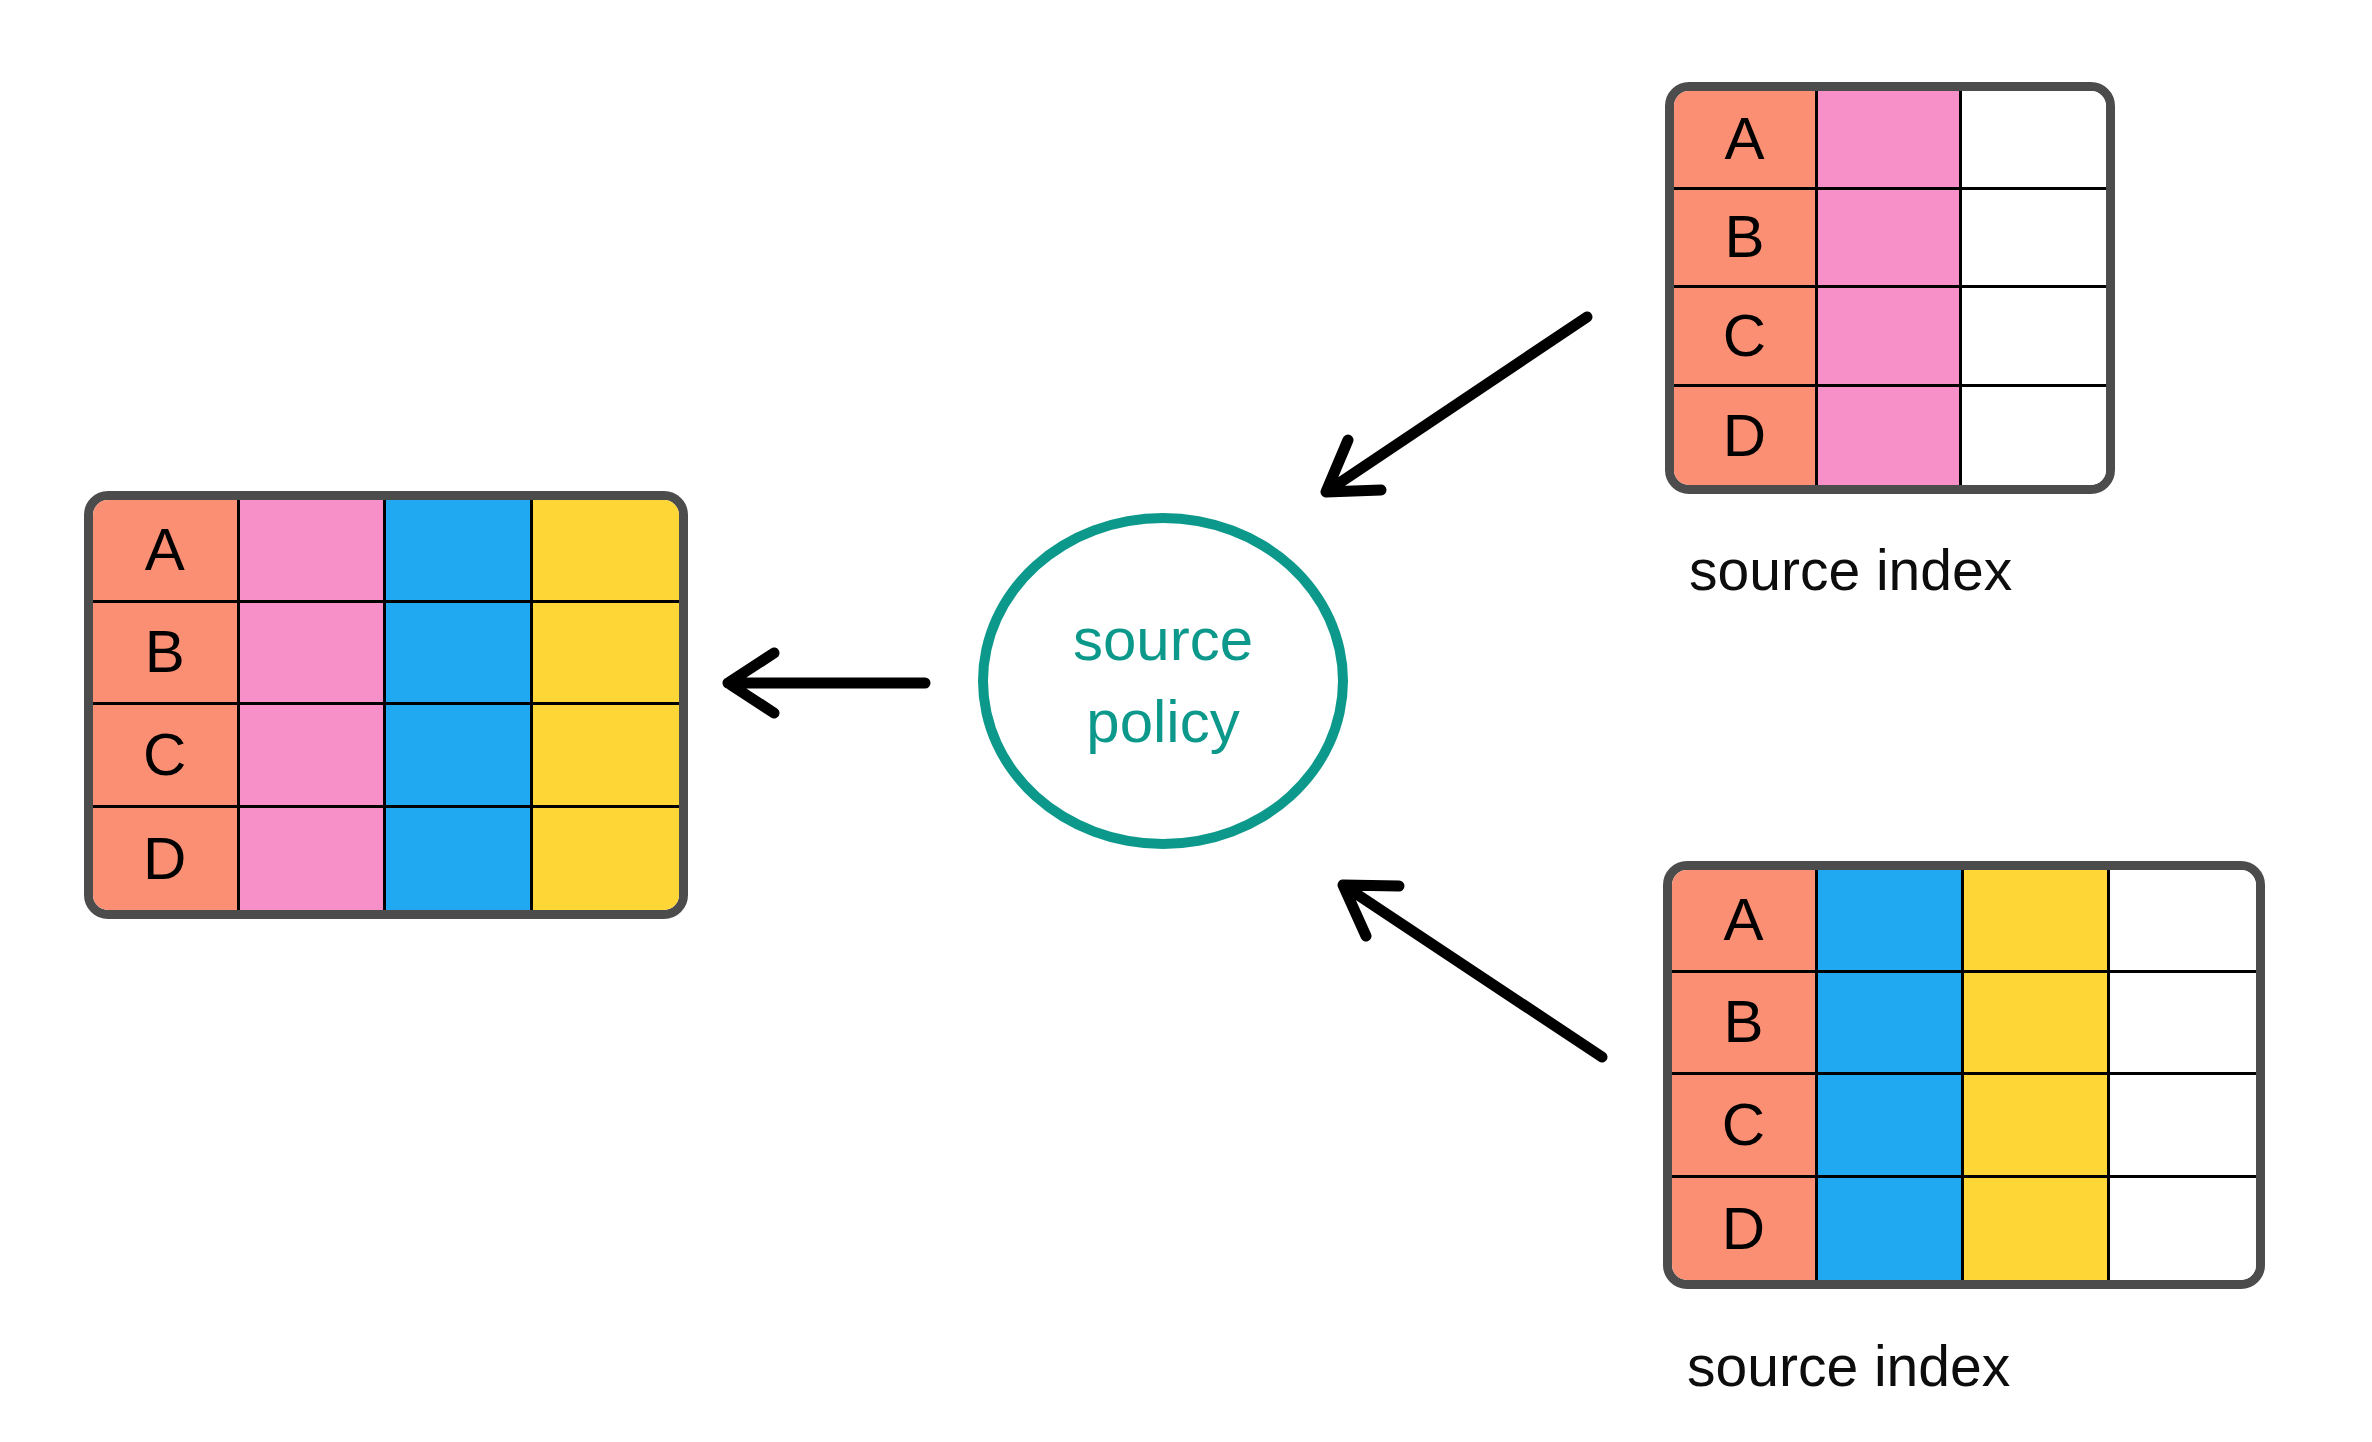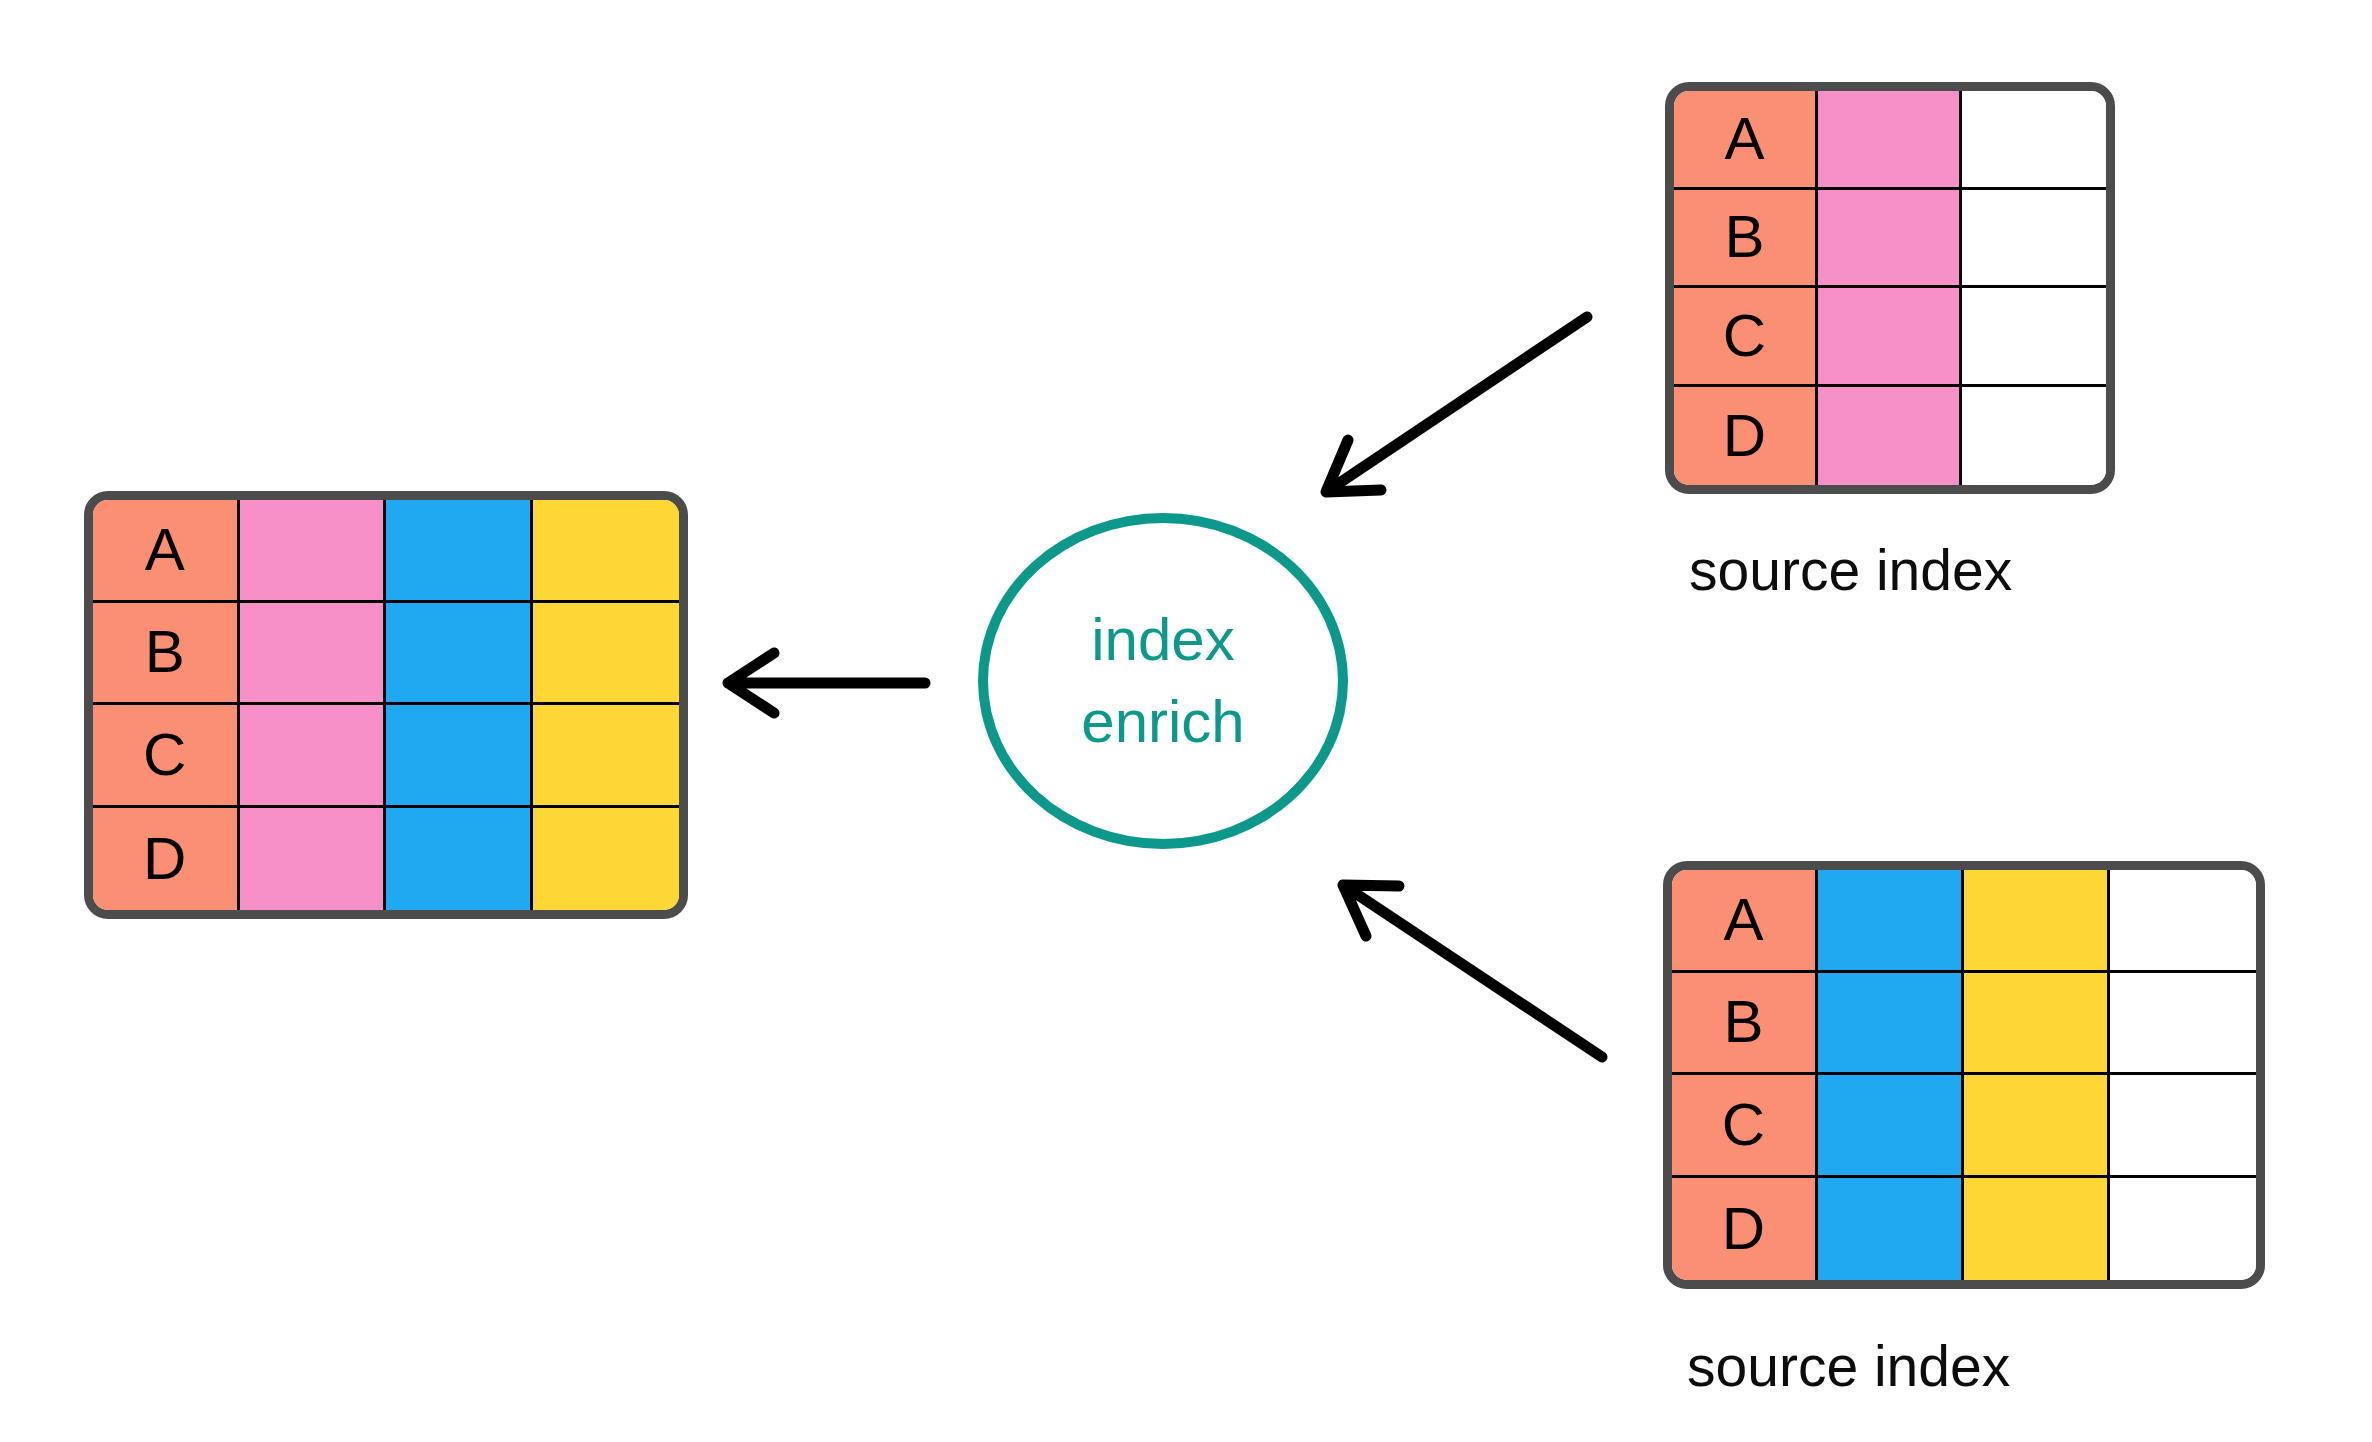--- a/index.html
+++ b/index.html
@@ -196,17 +196,17 @@
       <div class="cell" style="background-color: rgb(251, 143, 116);">
           <span class="rowlabel">D</span>
         </div>
       <div class="cell" style="background-color: rgb(247, 144, 200);"></div>
       <div class="cell" style="background-color: rgb(32, 168, 240);"></div>
       <div class="cell cl" style="background-color: rgb(254, 214, 54);"></div>
     </div>
   </div>
 
   <div class="policy">
-    <span>index</span>
-    <span>enrich</span>
+    <span>source</span>
+    <span>policy</span>
   </div>
 
 </div>
 
 </body></html>

